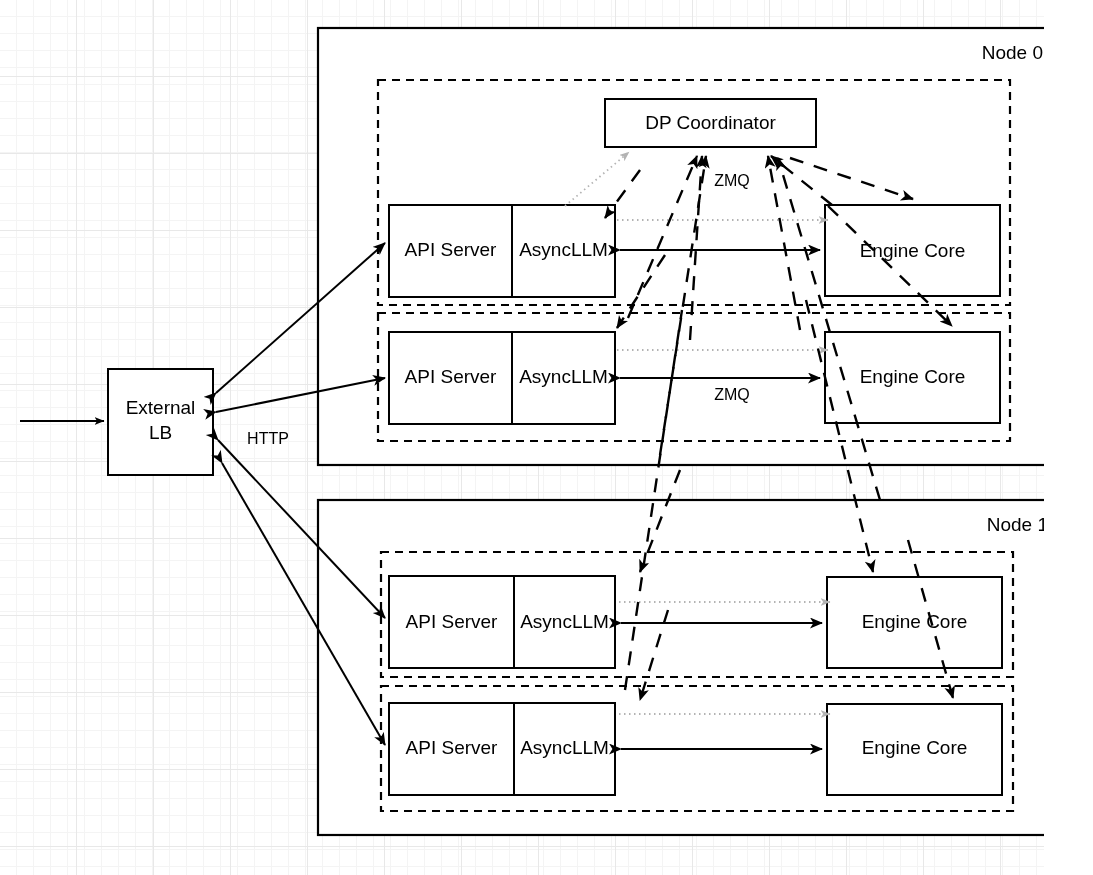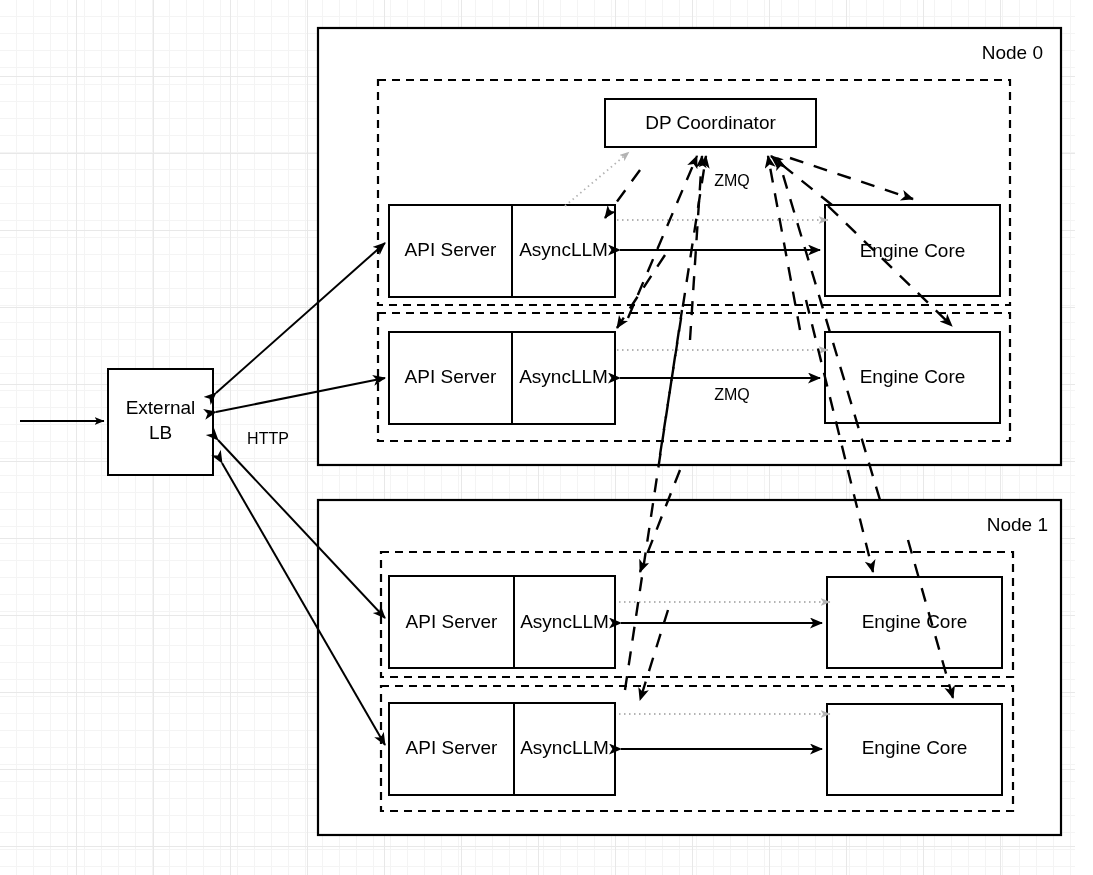--- a/index.html
+++ b/index.html
@@ -16,21 +16,20 @@
     height: 875px;
     background-color: #ffffff;
     background-image:
       linear-gradient(to right, #e8e8e8 1px, transparent 1px),
       linear-gradient(to bottom, #e8e8e8 1px, transparent 1px),
       linear-gradient(to right, #f4f4f4 1px, transparent 1px),
       linear-gradient(to bottom, #f4f4f4 1px, transparent 1px);
     background-size: 77px 77px, 77px 77px, 17px 17px, 17px 17px;
     background-position: -1px -1px, -1px -1px, -1px -1px, -1px -1px;
     overflow: hidden;
-    padding-left: 31px;
   }
   svg.diagram {
     position: absolute;
     left: 0;
     top: 0;
     width: 1093px;
     height: 875px;
   }
   .node-outer {
     fill: #ffffff;

